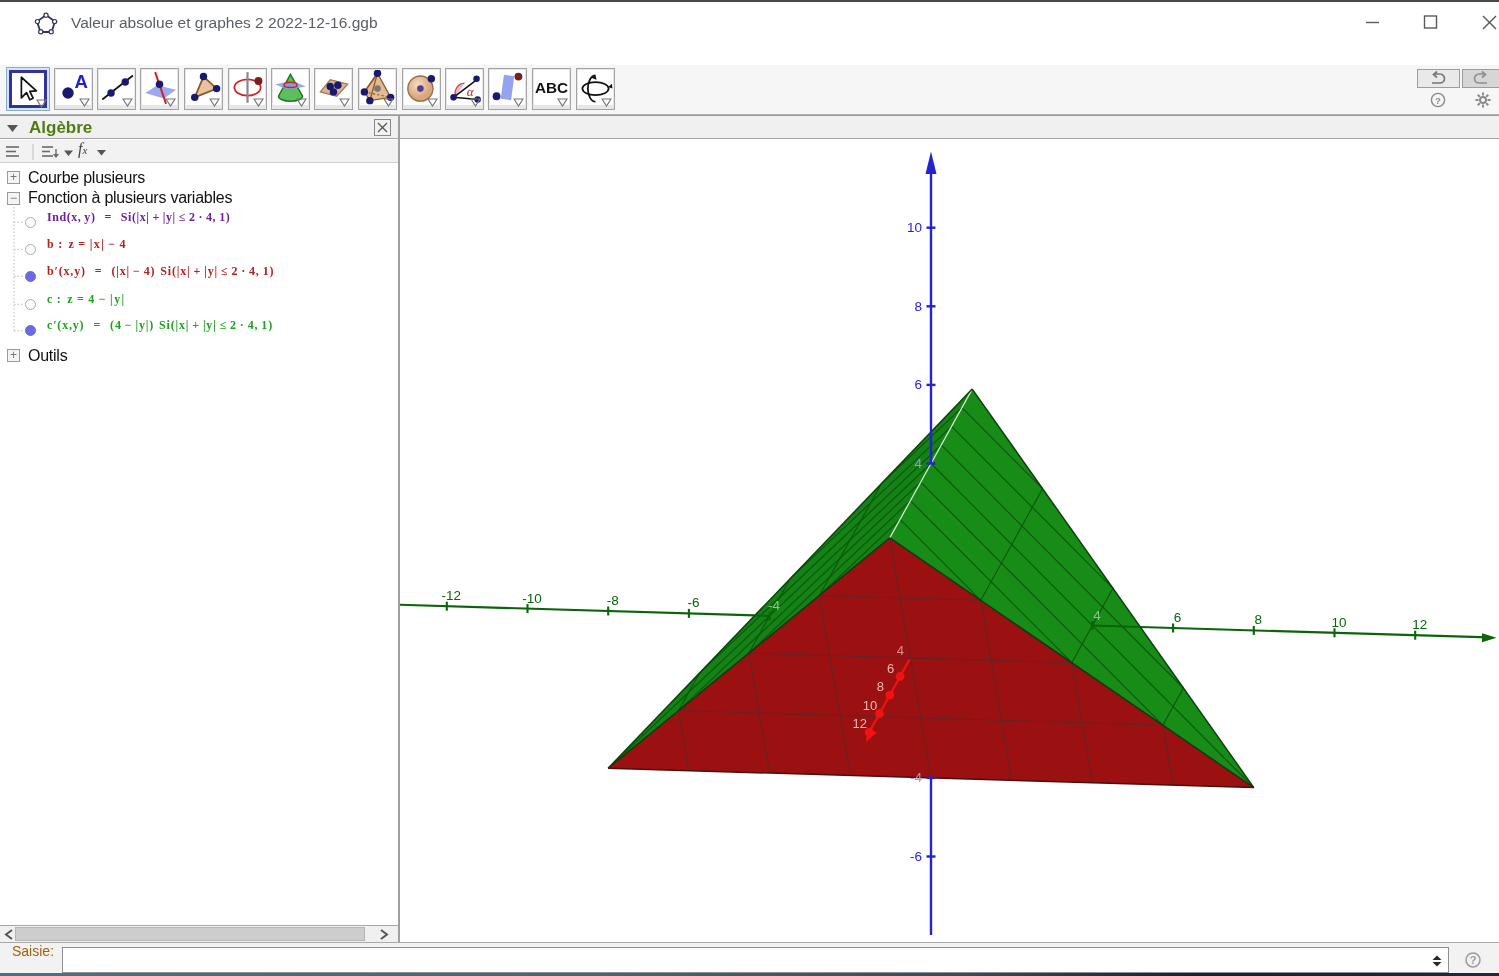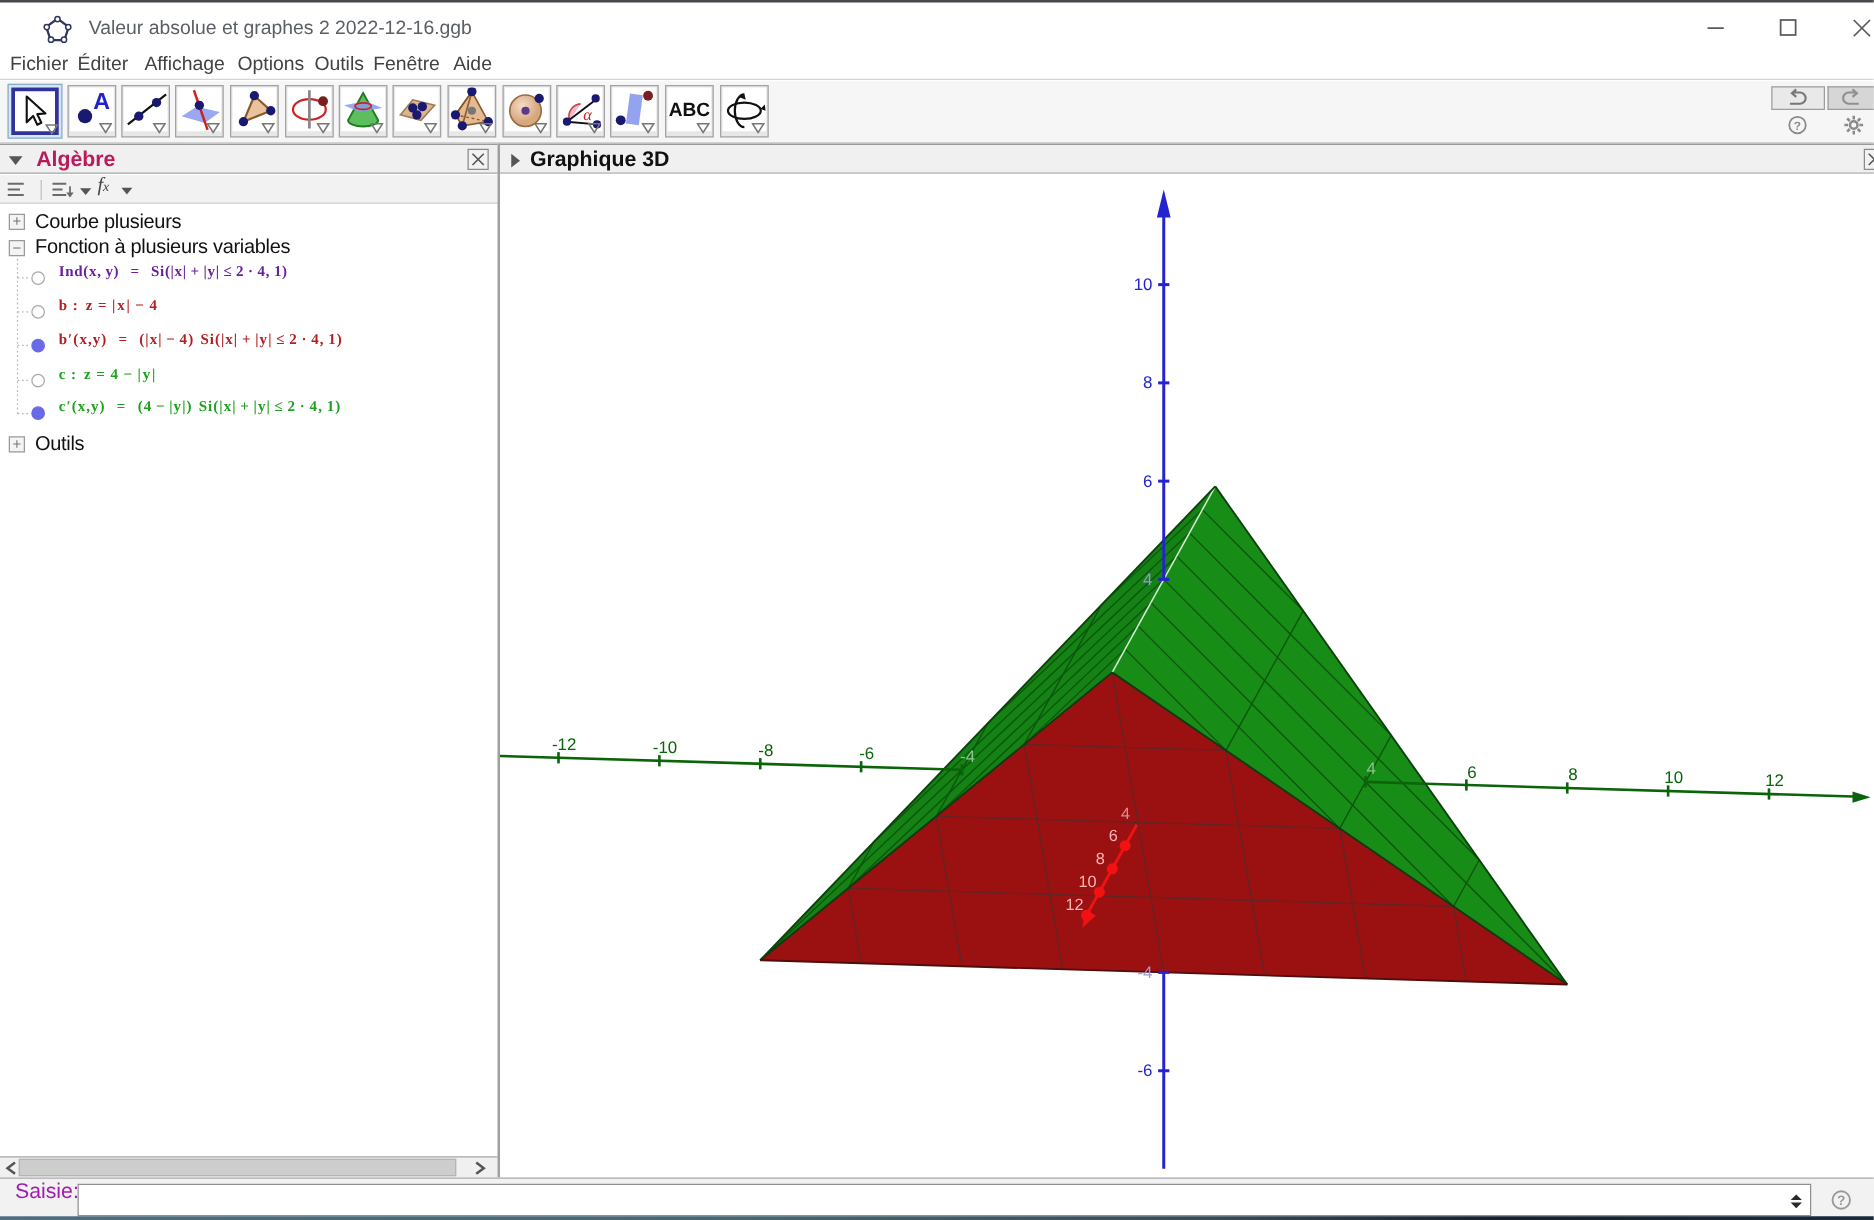--- a/index.html
+++ b/index.html
@@ -47,29 +47,20 @@
   <div id="title">Valeur absolue et graphes 2 2022-12-16.ggb</div>
   <svg class="abs" style="left:1360px;top:8px" width="139" height="24" viewBox="0 0 139 24">
     <g stroke="#5a5a5a" stroke-width="1.4" fill="none">
       <line x1="6" y1="11.5" x2="19" y2="11.5"></line>
       <rect x="64.5" y="5" width="12" height="12"></rect>
       <line x1="123" y1="5" x2="136" y2="18"></line>
           <line x1="136" y1="5" x2="123" y2="18"></line>
     </g>
   </svg>
 </div>
-<div id="menubar">
-  <div class="mi" style="left:8px">Fichier</div>
-  <div class="mi" style="left:62px">Éditer</div>
-  <div class="mi" style="left:115.5px">Affichage</div>
-  <div class="mi" style="left:190px">Options</div>
-  <div class="mi" style="left:251.5px">Outils</div>
-  <div class="mi" style="left:298.5px">Fenêtre</div>
-  <div class="mi" style="left:362.5px">Aide</div>
-</div>
 <div id="toolbar">
       <div class="tb tbsel" style="left:10px">
         <div class="tbseli"><svg width="30" height="31" viewBox="0 0 32 32">
             <path d="M10 4 L10 26 L15.5 20.5 L19 28 L22.5 26.3 L19 19 L26 18.5 Z" fill="#fff" stroke="#111" stroke-width="1.8" stroke-linejoin="round"></path>
           </svg></div>
         <svg class="abs" style="right:2px;bottom:2px" width="11" height="9">
           <polygon points="1,1 10,1 5.5,8" fill="none" stroke="#777" stroke-width="1.2"></polygon>
         </svg>
       </div>
       <div class="tb" style="left:54px">
@@ -243,21 +234,21 @@
           <line x1="2.7" y1="13.3" x2="4.8" y2="11.2"></line>
         </g>
       </svg>
     </div>
 <div id="hdrrow"></div>
 <div id="alg">
   <div id="alghdr">
     <svg class="abs" style="left:7px;top:8px" width="12" height="9">
           <polygon points="0,1 11,1 5.5,8" fill="#555"></polygon>
         </svg>
-    <div class="abs" style="left:29px;top:2px;font-size:17px;font-weight:bold;color:#be185d">Algèbre</div>
+    <div class="abs" style="left:29px;top:2px;font-size:17px;font-weight:bold;color:#4d7c0f">Algèbre</div>
     <div class="abs" style="left:374px;top:3px;width:17px;height:17px;border:1px solid #8a8a8a;background:#f2f2f2">
       <svg width="15" height="15">
             <line x1="3" y1="3" x2="12" y2="12" stroke="#555" stroke-width="1.3"></line>
             <line x1="12" y1="3" x2="3" y2="12" stroke="#555" stroke-width="1.3"></line>
           </svg>
     </div>
   </div>
   <div id="algtools">
     <svg class="abs" style="left:6px;top:4px" width="110" height="16">
       <g stroke="#6a6a6a" stroke-width="1.6">
@@ -328,32 +319,20 @@
     <svg class="abs" style="left:4px;top:3px" width="10" height="11">
           <path d="M8 1 L2 5.5 L8 10" fill="none" stroke="#555" stroke-width="2"></path>
         </svg>
     <div class="abs" style="left:15px;top:1px;width:350px;height:14px;background:#cdcdcd;border:1px solid #b5b5b5"></div>
     <svg class="abs" style="left:379px;top:3px" width="10" height="11">
           <path d="M2 1 L8 5.5 L2 10" fill="none" stroke="#555" stroke-width="2"></path>
         </svg>
   </div>
 </div>
 <div id="split"></div>
-<div id="g3dhdr">
-  <svg class="abs" style="left:8px;top:7px" width="9" height="12">
-        <polygon points="1,0 8,5.5 1,11" fill="#555"></polygon>
-      </svg>
-  <div class="abs" style="left:24px;top:2px;font-size:17px;font-weight:bold;color:#111">Graphique 3D</div>
-  <div class="abs" style="left:1091px;top:3px;width:17px;height:17px;border:1px solid #8a8a8a;background:#f2f2f2">
-    <svg width="15" height="15">
-          <line x1="3" y1="3" x2="12" y2="12" stroke="#555" stroke-width="1.3"></line>
-          <line x1="12" y1="3" x2="3" y2="12" stroke="#555" stroke-width="1.3"></line>
-        </svg>
-  </div>
-</div>
 <div id="g3d"><svg width="1099" height="803" viewBox="0 0 1099 803">
         <g stroke="#0a640a" stroke-width="2.1">
           <line x1="0" y1="465.8" x2="354.9" y2="476.4"></line>
           <line x1="740.3" y1="488.0" x2="1089" y2="498.4"></line>
         </g>
         <g stroke="#0a640a" stroke-width="2.1">
           <line x1="46.8" y1="462.7" x2="46.8" y2="471.7"></line>
           <line x1="127.5" y1="465.1" x2="127.5" y2="474.1"></line>
           <line x1="208.2" y1="467.5" x2="208.2" y2="476.5"></line>
           <line x1="288.9" y1="469.9" x2="288.9" y2="478.9"></line>
@@ -457,21 +436,21 @@
         </g>
         <g font-family="Liberation Sans, sans-serif" font-size="13" fill="#ffb4b4" text-anchor="middle">
           <text x="490.6" y="533.5">6</text>
           <text x="480.3" y="552.1">8</text>
           <text x="470.0" y="570.7">10</text>
           <text x="459.7" y="589.3">12</text>
           <text x="500.4" y="515.9" fill="#d88f8f">4</text>
         </g>
       </svg></div>
 <div id="inputbar">
-  <div class="abs" style="left:12px;top:0;font-size:17px;color:#a21caf">Saisie:</div>
+  <div class="abs" style="left:12px;top:0;font-size:14px;color:#a16207">Saisie:</div>
   <div class="abs" style="left:62px;top:4px;width:1387px;height:26px;background:#fff;border:1px solid #8f8f8f">
     <svg class="abs" style="right:6px;top:7px" width="10" height="12">
       <polygon points="0.5,5 9.5,5 5,0.5" fill="#2a2a2a"></polygon>
           <polygon points="0.5,7 9.5,7 5,11.5" fill="#2a2a2a"></polygon>
     </svg>
   </div>
   <svg class="abs" style="left:1460px;top:4px" width="26" height="26" viewBox="0 0 26 26">
     <circle cx="13" cy="13" r="7" fill="none" stroke="#9a9a9a" stroke-width="1.5"></circle>
     <text x="13" y="17" font-size="11px" fill="#9a9a9a" text-anchor="middle" font-weight="bold" font-family="Liberation Sans, sans-serif">?</text>
   </svg>

